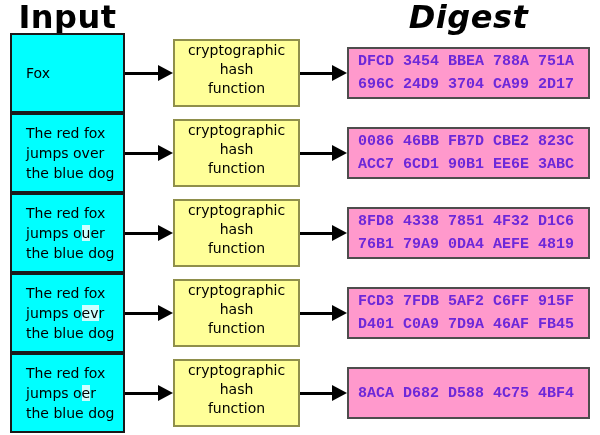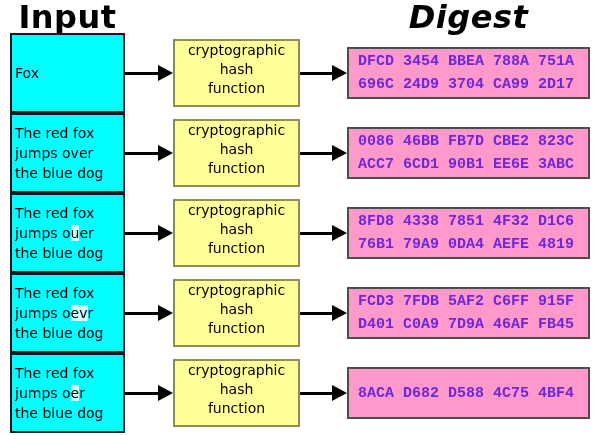--- a/index.html
+++ b/index.html
@@ -30,21 +30,21 @@
   .hdr-input  { grid-column: 1; }
   .hdr-digest { grid-column: 5; font-style: italic; }
   .flow-row { height: 80px; }
 
   .input-box {
     width: 115px; height: 80px;
     box-sizing: border-box;
     background: var(--input-fill, #00ffff);
     border: 2px solid var(--input-border, #1a1a1a);
     display: flex; align-items: center;
-    padding-left: 3px;
+    padding-left: 14px;
   }
   .input-text {
     font-size: 14px;
     line-height: 20px;
     white-space: pre-line;
   }
   .input-text .hl { background: var(--highlight, #ccffff); }
 
   .hash-box {
     width: 127px; height: 68px;

